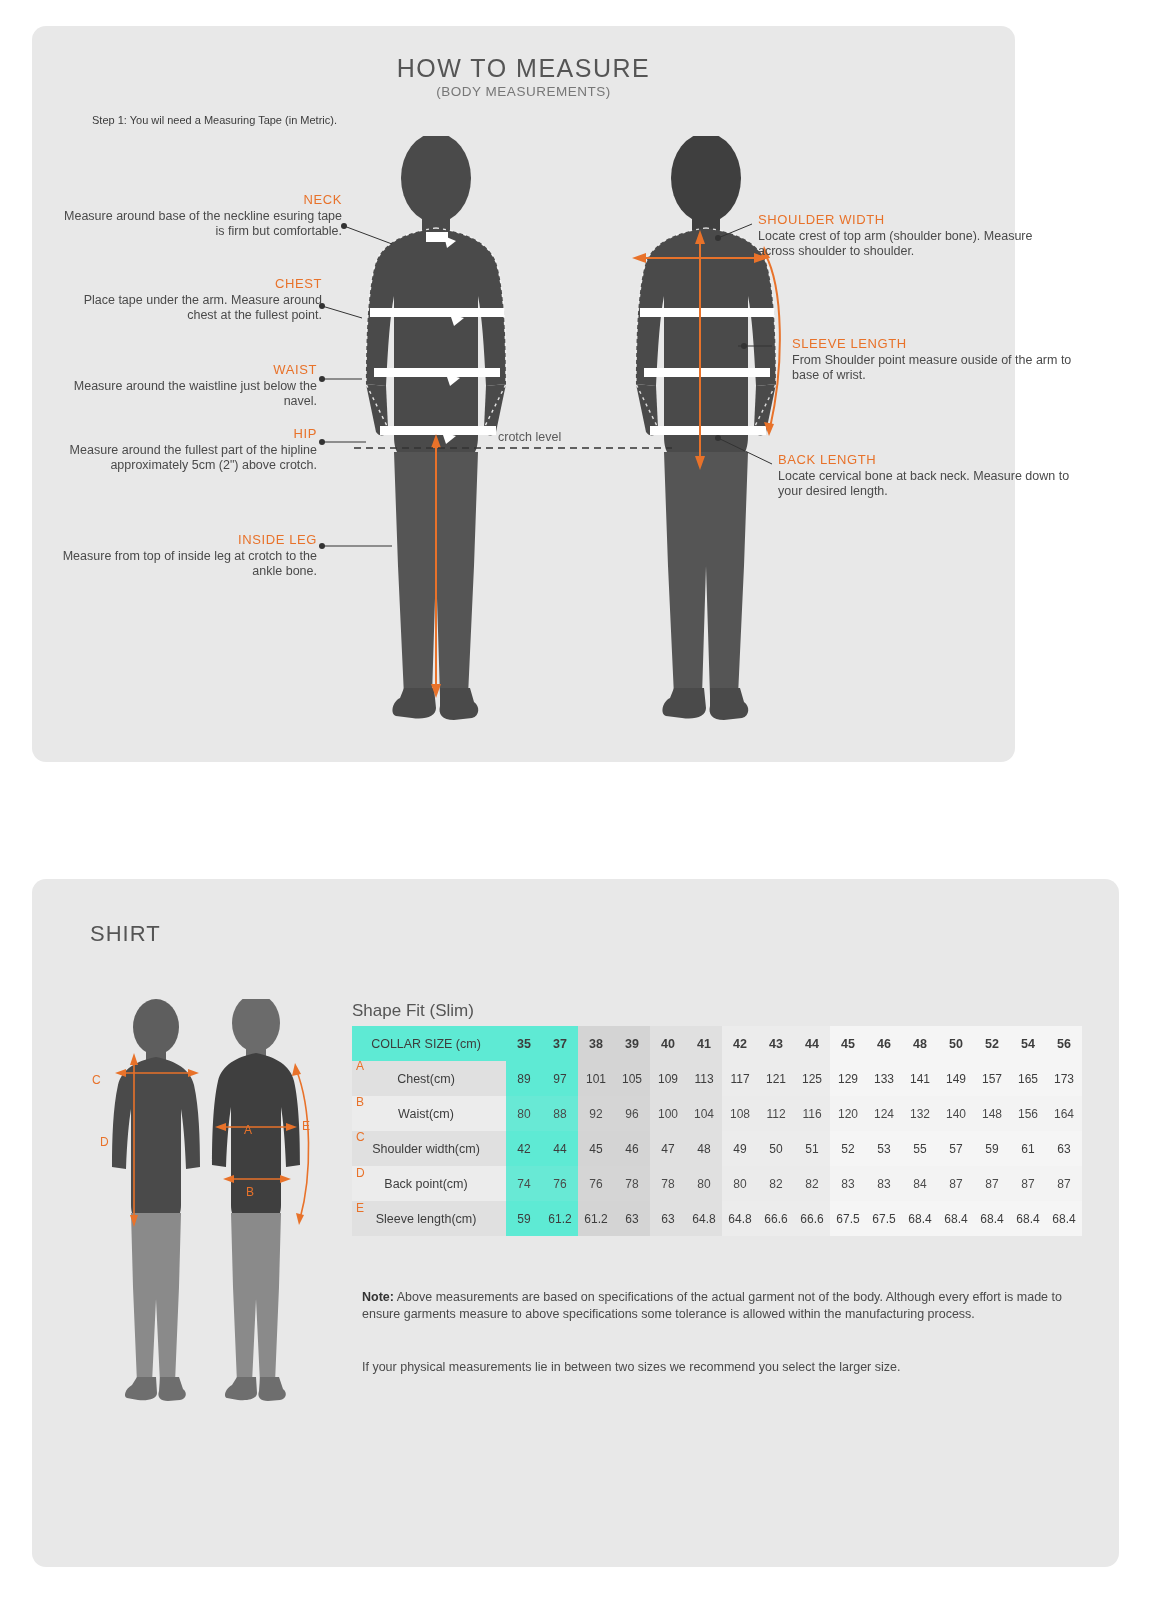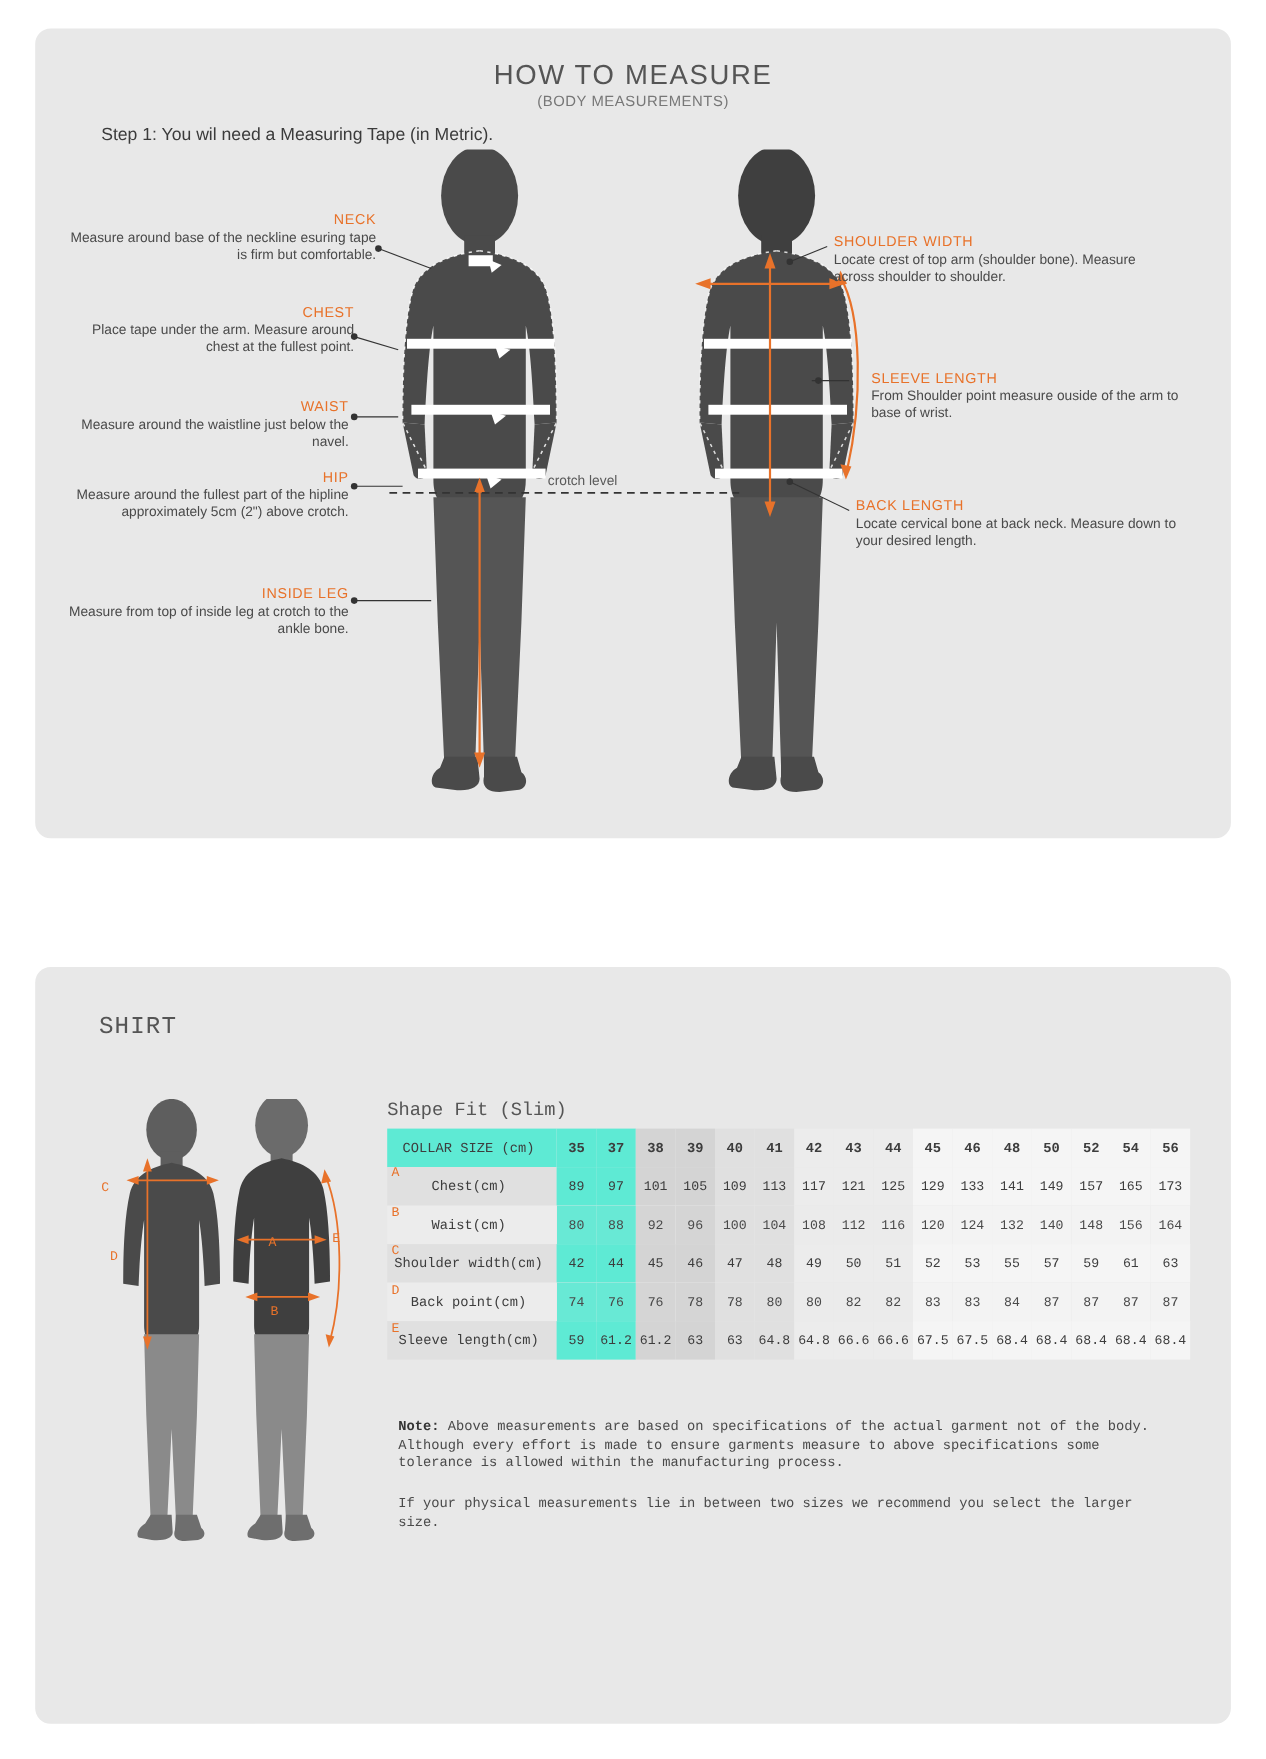--- a/index.html
+++ b/index.html
@@ -9,37 +9,37 @@
     font-family:"Liberation Sans", sans-serif;
     color:#4a4a4a;
     position:relative;
     overflow:hidden;
   }
   .panel{
     position:absolute;
     background:#e8e8e8;
     border-radius:14px;
   }
-  #panel-measure{left:32px;top:26px;width:1087px;height:736px;}
-  #panel-shirt{left:32px;top:879px;width:1087px;height:688px;font-family:Liberation Mono, monospace;}
+  #panel-measure{left:32px;top:26px;width:983px;height:736px;}
+  #panel-shirt{left:32px;top:879px;width:1087px;height:688px;}
 
   
   .title{
     position:absolute;left:0;right:0;top:28px;
     text-align:center;
     font-size:25px;letter-spacing:1.5px;color:#555;
   }
   .subtitle{
     position:absolute;left:0;right:0;top:58px;
     text-align:center;
     font-size:13.5px;color:#777;letter-spacing:.5px;
   }
   .step{
     position:absolute;left:60px;top:88px;
-    font-size:16px;color:#3b3b3b;
+    font-size:11px;color:#3b3b3b;
   }
 
   
   .anno{position:absolute;font-size:12.5px;line-height:15px;color:#4a4a4a;}
   .anno .hl{color:#e8722a;font-size:13px;letter-spacing:.6px;display:block;margin-bottom:2px;}
   .anno.right{text-align:right;}
   .anno.left{text-align:left;}
 
   .crotch-label{
     position:absolute;font-size:12.5px;color:#5a5a5a;

